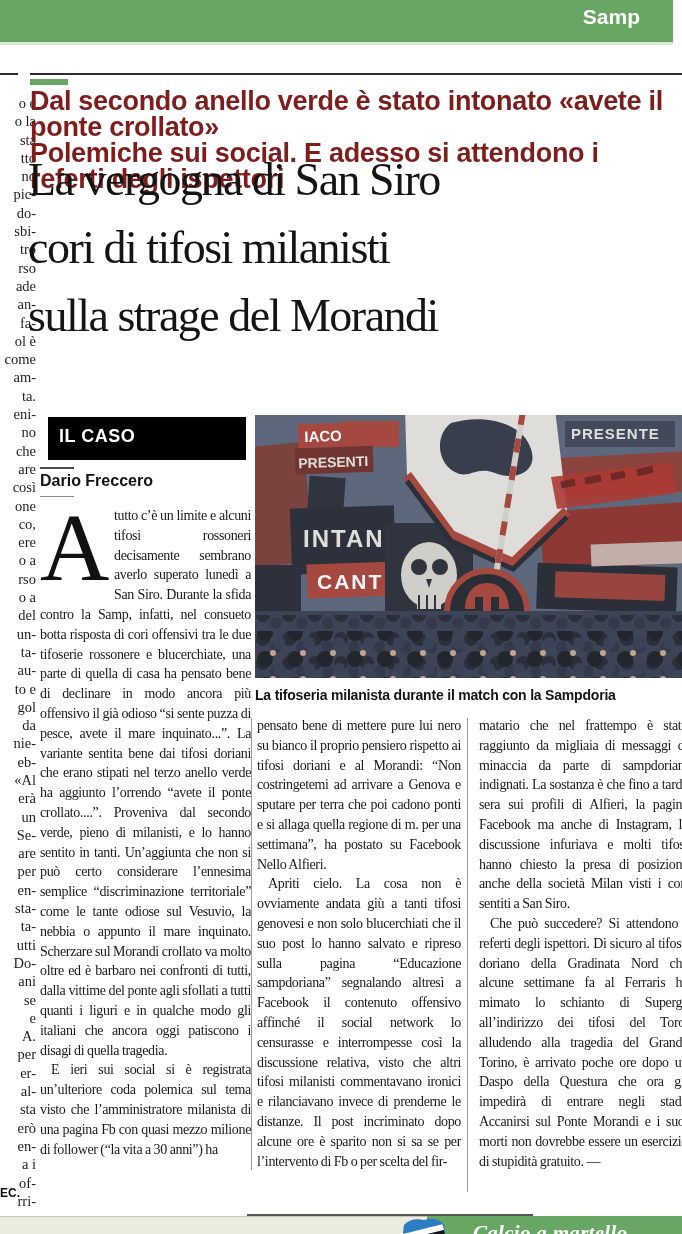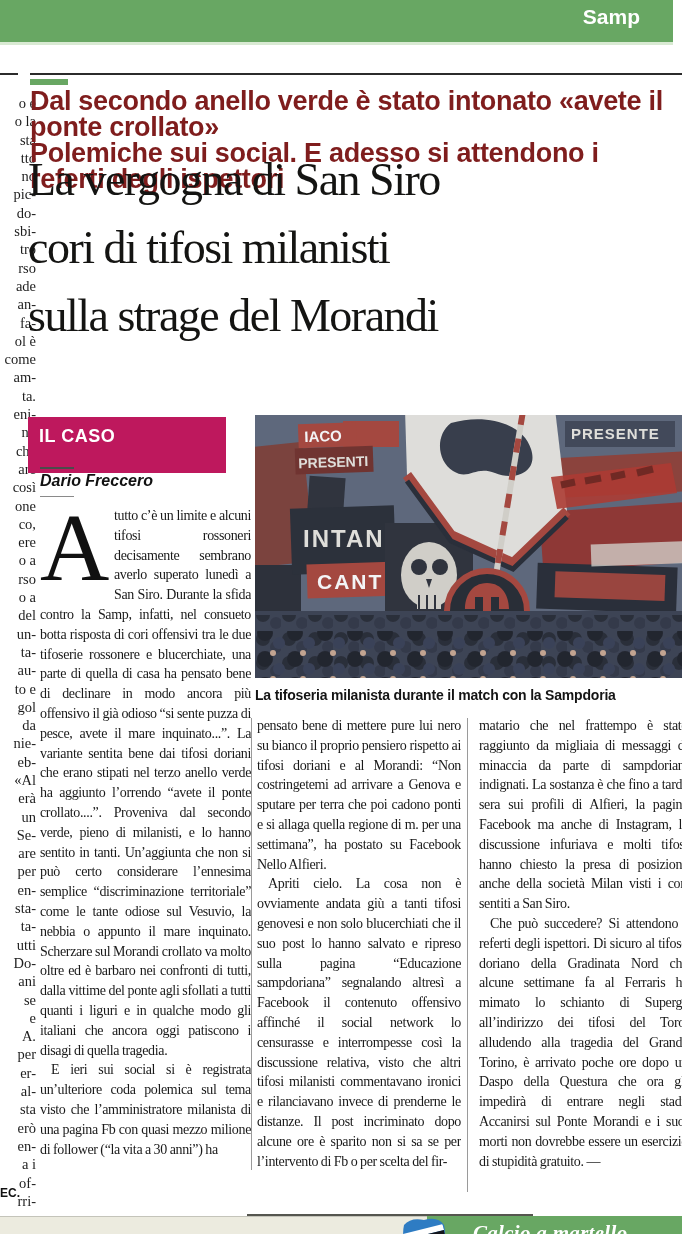--- a/index.html
+++ b/index.html
@@ -23,26 +23,26 @@
 
   
   .top-rule{left:30px;top:73px;width:652px;height:2px;background:#2b2b2b;}
   .green-accent{left:30px;top:79px;width:38px;height:6px;background:#68a763;}
   .kicker{left:30px;top:88px;width:650px;font-family:"Liberation Sans",sans-serif;
       font-weight:bold;font-size:27px;line-height:26px;color:#7f1d1d;letter-spacing:-0.3px;}
   .headline{left:28px;top:146px;width:654px;font-size:46px;line-height:68px;
       letter-spacing:-1.5px;color:#141412;}
 
   
-  .ilcaso{left:28px;top:417px;width:198px;height:56px;background:#be185d;}
+  .ilcaso{left:48px;top:417px;width:198px;height:43px;background:#000000;}
   .ilcaso span{position:absolute;left:11px;top:9px;color:#fff;font-family:"Liberation Sans",sans-serif;
       font-weight:bold;font-size:18px;letter-spacing:.5px;}
   .byline-rule-top{left:40px;top:467px;width:34px;height:2px;background:#4b4b4b;}
   .byline{left:40px;top:472px;width:200px;font-family:"Liberation Sans",sans-serif;
-      font-weight:bold;font-size:16px;color:#111;font-style:italic;}
+      font-weight:bold;font-size:16px;color:#111;}
   .byline-rule-bot{left:40px;top:496px;width:34px;height:1px;background:#8a8a8a;}
 
   
   .bodytext{font-size:14px;line-height:19.8px;text-align:justify;color:#191919;
       letter-spacing:-0.35px;word-spacing:-0.4px;}
   .bodytext p{margin:0;}
   .bodytext p.indent{text-indent:11px;}
   .col1{left:40px;top:506px;width:211px;height:664px;overflow:hidden;}
   .col2{left:257px;top:716px;width:204px;height:480px;overflow:hidden;}
   .col3{left:479px;top:716px;width:209px;height:480px;overflow:hidden;}

